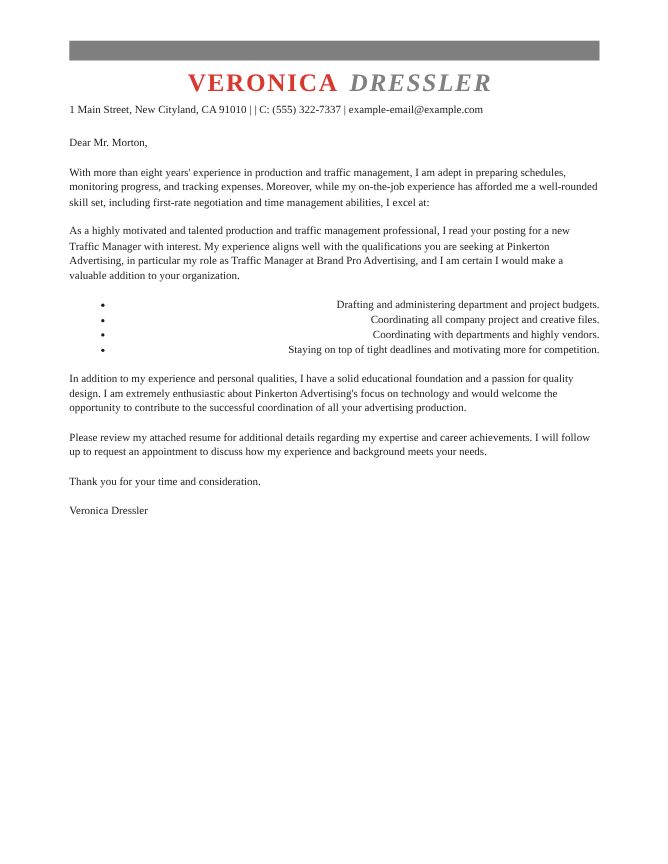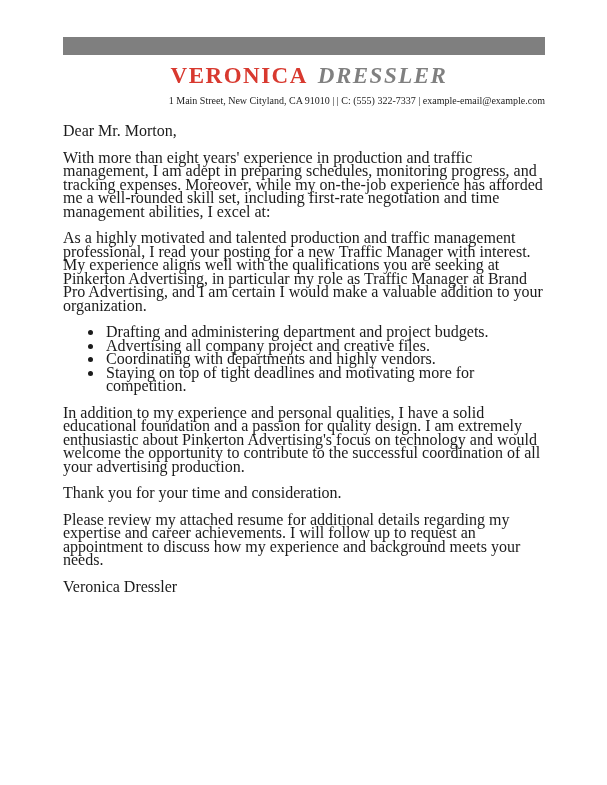--- a/index.html
+++ b/index.html
@@ -28,38 +28,39 @@
     font-family: "Liberation Serif", serif;
     font-weight: bold;
     font-size: 23px;
     letter-spacing: 1.5px;
     margin: 2px 0 6px 0;
     white-space: nowrap;
   }
   .name-first { color: var(--accent_red, #d8392f); margin-right: 10px; margin-left: 10px; }
   .name-last  { color: var(--name_gray, #808080); font-style: italic; }
   .contact-line {
-    text-align: right;
+    text-align: left;
     font-size: 10px;
     color: #222222;
     margin-bottom: 18px;
     white-space: nowrap;
   }
   .letter-body {
-    font-size: 16px;
+    font-size: 10px;
     line-height: 13.5px;
   }
   .letter-body p {
     margin: 0 0 13px 0;
   }
   .salutation { margin-bottom: 13px; }
   ul.skills-list {
     margin: 0 0 13px 0;
     padding-left: 41px;
     list-style: disc;
+    text-align: right;
   }
   ul.skills-list li {
     margin: 0;
     padding-left: 2px;
     line-height: 13.5px;
   }
   p.closing { margin-bottom: 40px; }
   p.signature { margin-bottom: 0; }
 </style>
 </head>
@@ -78,29 +79,29 @@
   <div class="letter-body">
 
     <p class="salutation">Dear Mr. Morton,</p>
 
     <p>With more than eight years' experience in production and traffic management, I am adept in preparing schedules, monitoring progress, and tracking expenses. Moreover, while my on-the-job experience has afforded me a well-rounded skill set, including first-rate negotiation and time management abilities, I excel at:</p>
 
     <p>As a highly motivated and talented production and traffic management professional, I read your posting for a new Traffic Manager with interest. My experience aligns well with the qualifications you are seeking at Pinkerton Advertising, in particular my role as Traffic Manager at Brand Pro Advertising, and I am certain I would make a valuable addition to your organization.</p>
 
     <ul class="skills-list">
       <li>Drafting and administering department and project budgets.</li>
-      <li>Advertising all company project and creative files.</li>
+      <li>Coordinating all company project and creative files.</li>
       <li>Coordinating with departments and highly vendors.</li>
       <li>Staying on top of tight deadlines and motivating more for competition.</li>
     </ul>
 
     <p>In addition to my experience and personal qualities, I have a solid educational foundation and a passion for quality design. I am extremely enthusiastic about Pinkerton Advertising's focus on technology and would welcome the opportunity to contribute to the successful coordination of all your advertising production.</p>
 
+    <p>Please review my attached resume for additional details regarding my expertise and career achievements. I will follow up to request an appointment to discuss how my experience and background meets your needs.</p>
+
     <p>Thank you for your time and consideration.</p>
-
-    <p>Please review my attached resume for additional details regarding my expertise and career achievements. I will follow up to request an appointment to discuss how my experience and background meets your needs.</p>
 
 
     <p class="signature">Veronica Dressler</p>
 
   </div>
 
 </div>
 
 </body></html>

